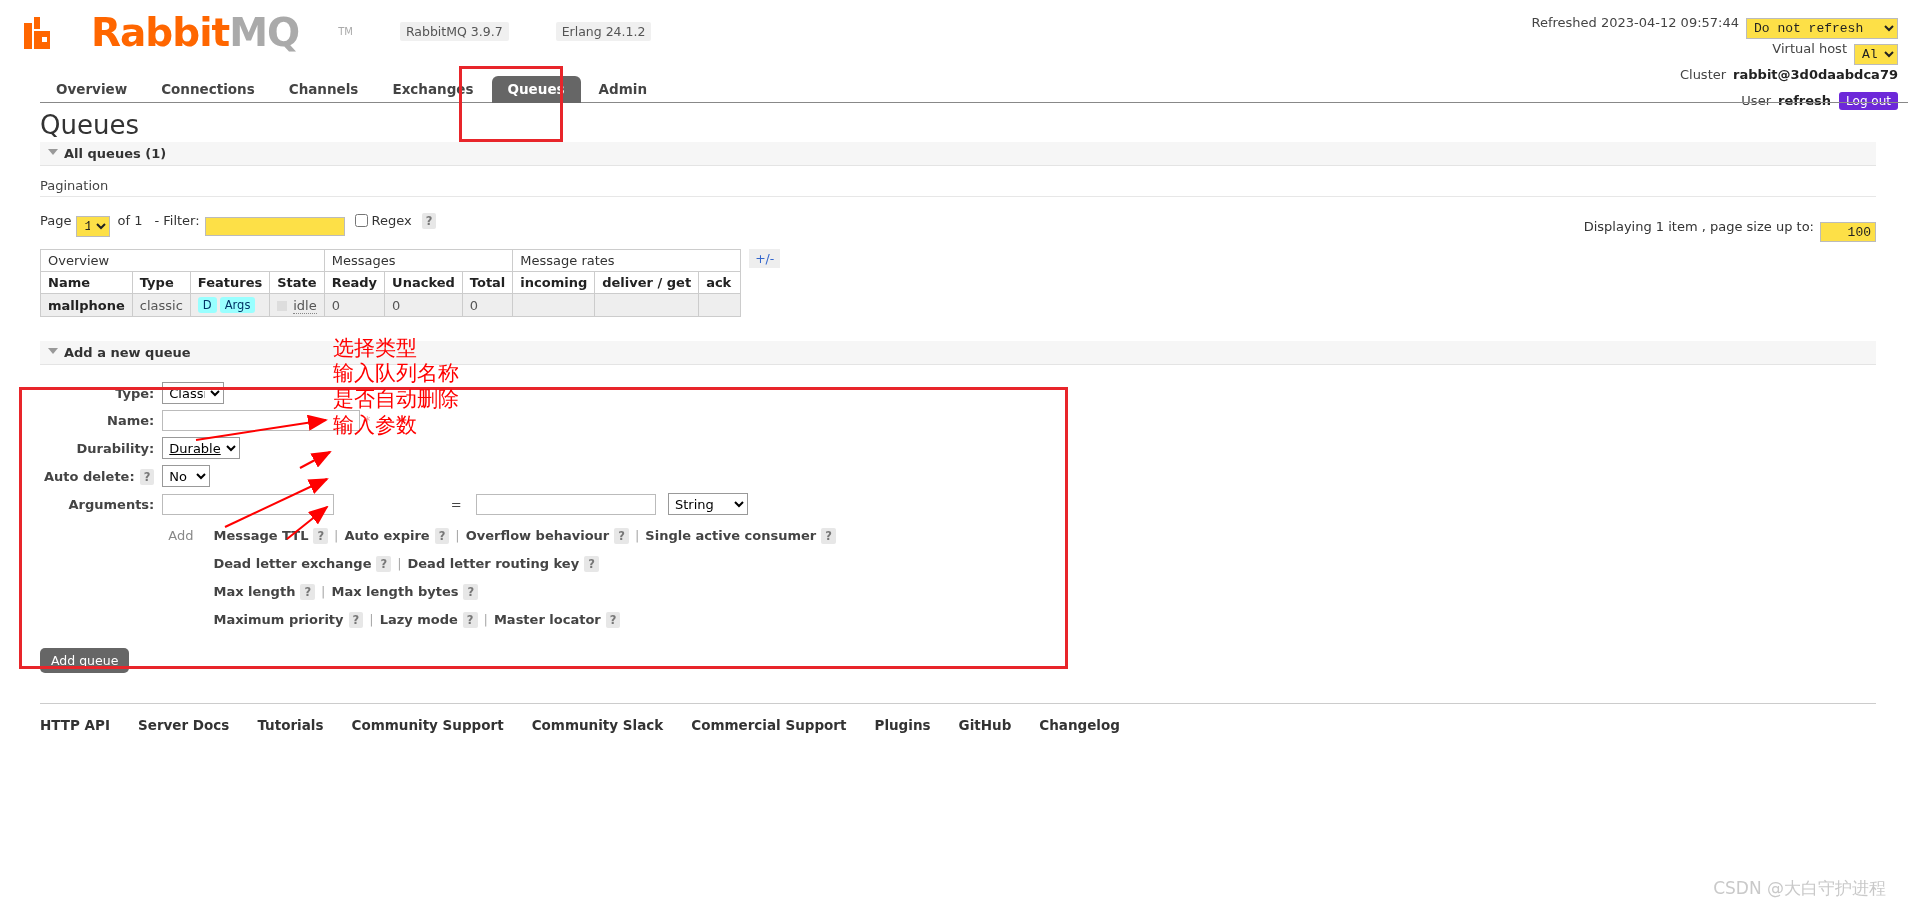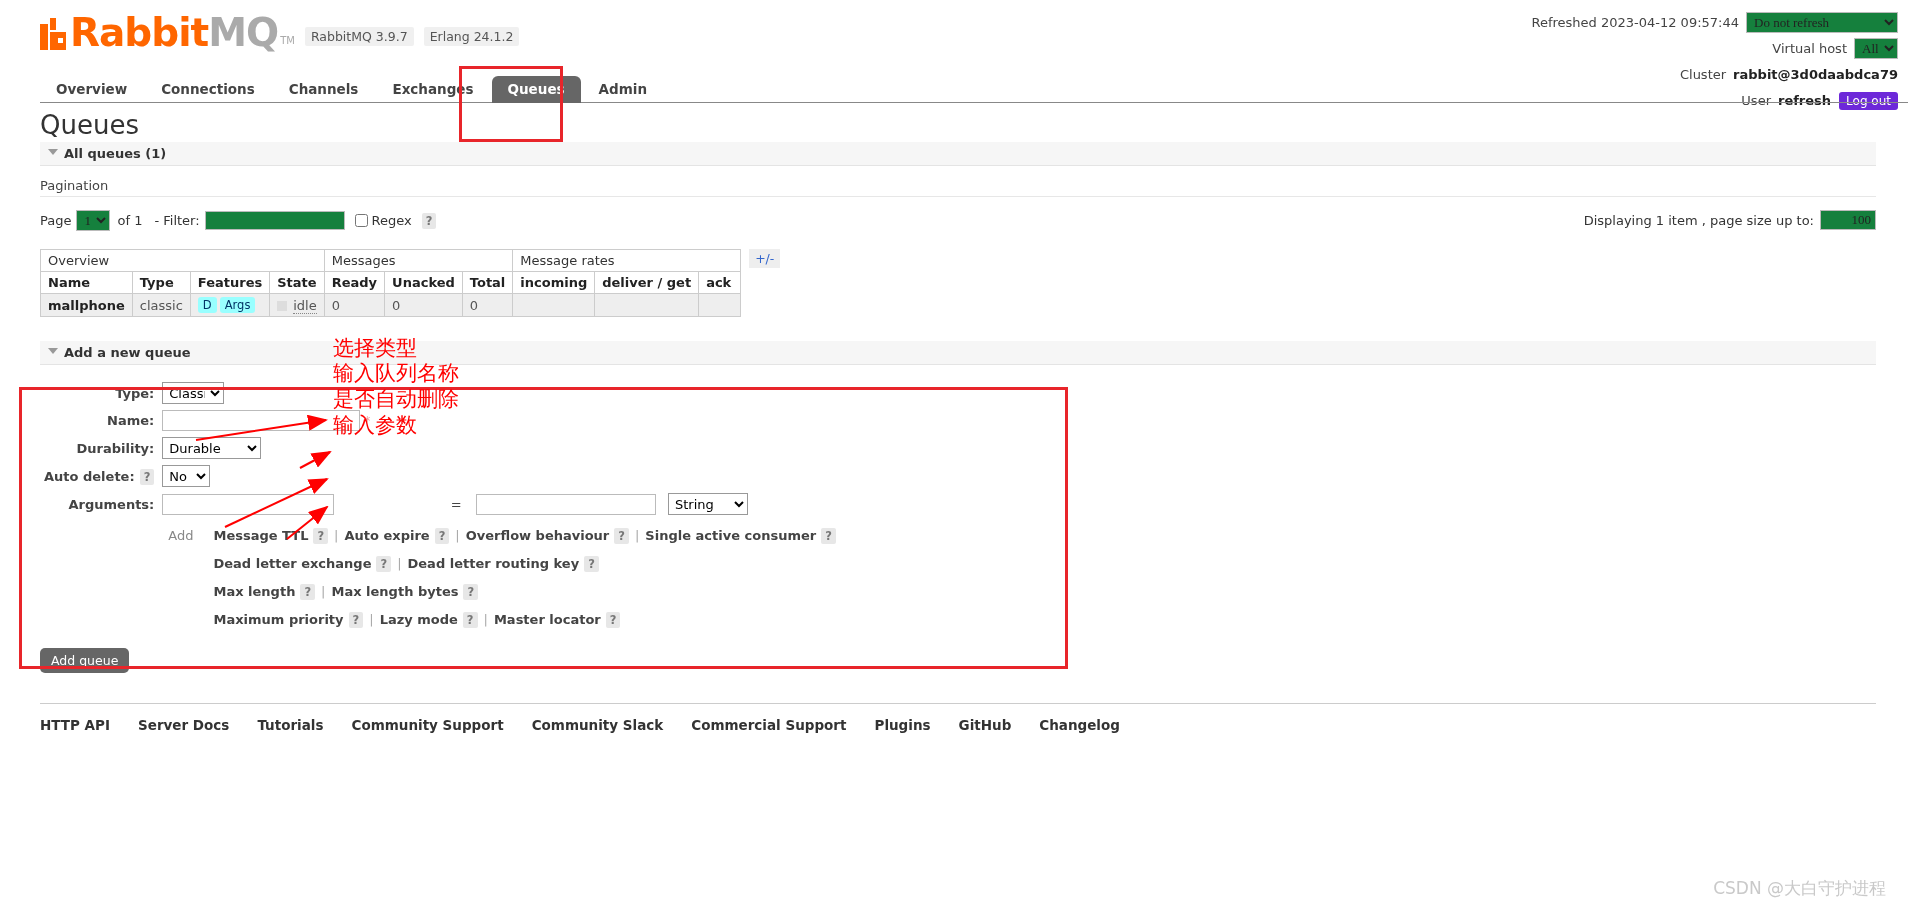--- a/index.html
+++ b/index.html
@@ -9,38 +9,38 @@
     background: #fff;
     font-family: "DejaVu Sans", "Liberation Sans", sans-serif;
     font-size: 13px;
     color: #333;
     position: relative;
     overflow: hidden;
   }
 
   
   #header { position: relative; height: 100px; }
-  .logo-wrap { position:absolute; left:40px; top:16px; display:flex; align-items:flex-end; }
+  .logo-wrap { position:absolute; left:24px; top:16px; display:flex; align-items:center;gap:37px; }
   .logo-mark { width:26px; height:32px; position:relative; margin-right:4px; }
   .logo-mark .bar { position:absolute; background:#f60; }
   .logo-text { font-size:39px; line-height:34px; font-weight:bold; letter-spacing:-1px;
                font-family:"DejaVu Sans","Liberation Sans",sans-serif; }
   .logo-text .rabbit { color:#f60; }
   .logo-text .mq { color:#aaa; }
   .logo-tm { font-size:10px; color:#aaa; margin-left:2px; margin-bottom:4px; }
   .vsn { display:inline-block; background:#f0f0f0; color:#555; font-size:12.5px;
          padding:2px 6px; margin-left:10px; margin-bottom:4px; border-radius:2px; }
 
   .hdr-right { position:absolute; right:10px; top:12px; text-align:right; font-size:13px; color:#444; }
   .hdr-line { display:flex; align-items:center; justify-content:flex-end; margin-bottom:5px; height:21px; }
   .hdr-line .lbl { margin-right:7px; color:#444; }
   select.mini, input.mini {
-    font-family:Liberation Serif, serif;
-    font-size:13px; color:#222; background:#15803d;
-    border:1px solid #bbb; padding:1px 3px; height:21px;
+    font-family:Liberation Mono, monospace;
+    font-size:13px; color:#222; background:#fde047;
+    border:1px solid #bbb; padding:1px 3px; height:21px;margin-top:12px;
   }
   select#refresh-select { width:152px; text-align:left; }
   select#vhost-select { width:44px; }
   .bold { font-weight:bold; color:#222; }
   .logout-btn {
     background:#6d28d9; color:#fff; border:0; font-size:12px;
     padding:2px 7px; margin-left:8px; border-radius:3px;
     font-family:"DejaVu Sans","Liberation Sans",sans-serif; cursor:pointer;
   }
 
@@ -96,21 +96,21 @@
 
   
   #addqueue { margin-top:24px; }
   .form-body { padding:14px 0 8px 0; position:relative; }
   table.form { border-collapse:collapse; font-size:13px; }
   table.form td { padding:3px 4px; vertical-align:middle; }
   td.flbl { text-align:right; font-weight:bold; color:#444; padding-right:6px; white-space:nowrap; }
   select.fsel { height:22px; border:1px solid #999; background:#fff; font-size:13px; padding:1px 2px;
                 font-family:"DejaVu Sans","Liberation Sans",sans-serif; }
   select#type-select { width:62px; }
-  select#dur-select { width:99px; }
+  select#dur-select { width:78px;text-decoration:underline; }
   select#autodel-select { width:48px; }
   select#argtype-select { width:80px; }
   input.ftxt { height:21px; border:1px solid #bbb; background:#fff; font-size:13px; padding:1px 3px;}
   input#name-input { width:198px; }
   input#argkey-input { width:172px; }
   input#argval-input { width:180px; }
   .req { color:#e99; margin-left:4px; font-size:12px; }
   .eq { padding:0 6px; color:#444; }
 
   .presets { font-size:13px; color:#333; line-height:19px; }

